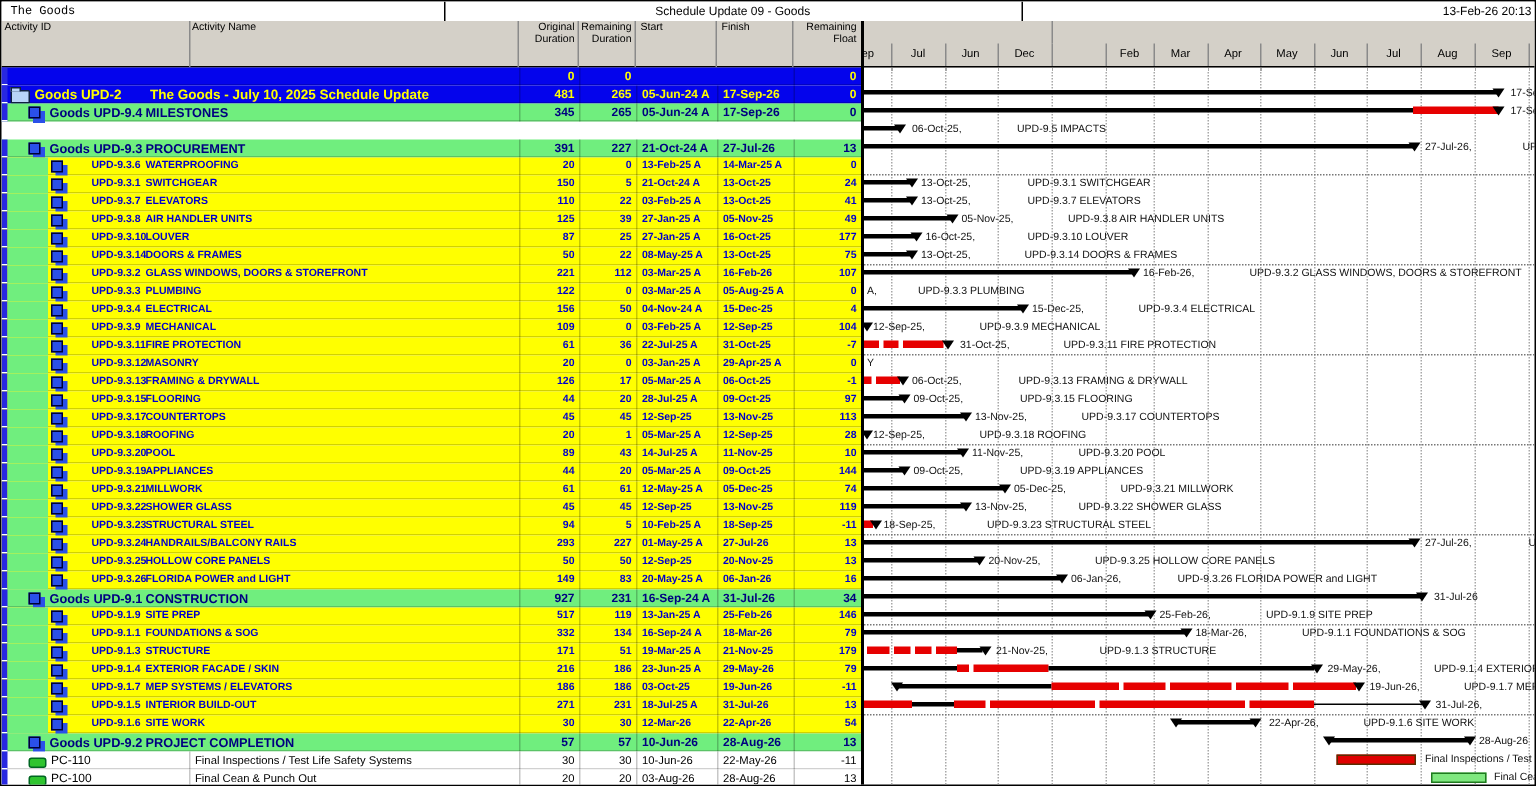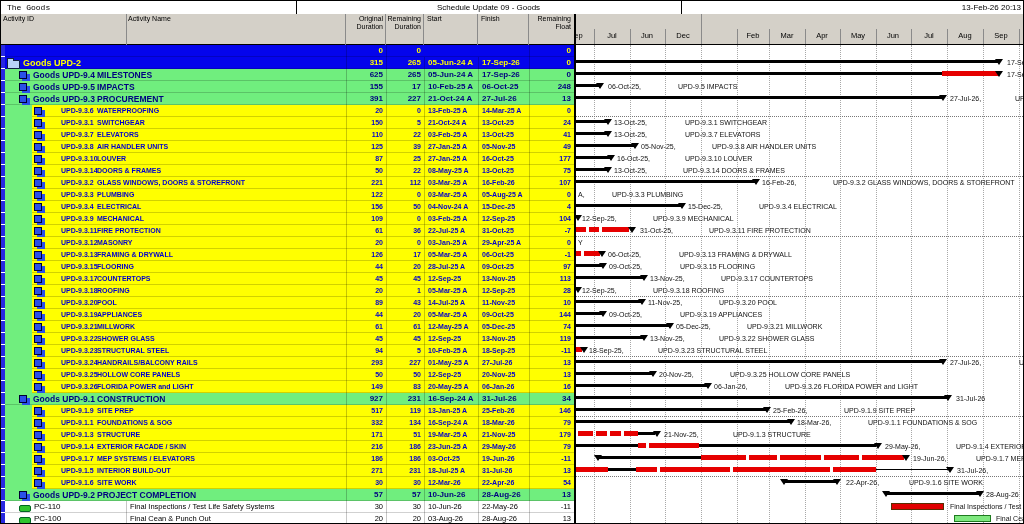--- a/index.html
+++ b/index.html
@@ -155,63 +155,53 @@
           <div class="cell c-rd">0</div>
           <div class="cell c-fl">0</div>
         </div>
         <div class="gr"></div>
       </div>
       <div class="row t-project" style="top: 56px;">
         <div class="tbl">
           <div class="strip"></div>
           <span class="icn-folder"></span>
           <span class="rid" style="left: 22px;">Goods UPD-2</span>
-          <div class="cell c-od">315</div>
+          <span class="rname" style="left: 99px;">The Goods - July 10, 2025 Schedule Update</span>
+          <div class="cell c-od">481</div>
           <div class="cell c-rd">265</div>
           <div class="cell c-st">05-Jun-24 A</div>
           <div class="cell c-fi">17-Sep-26</div>
           <div class="cell c-fl">0</div>
         </div>
         <div class="gr">
           <div class="sg sg-k" style="left: 0px; width: 423px;"></div>
           <div class="tri" style="left: 419px;"></div>
           <span class="gl" style="left: 431px;">17-Sep-26</span>
         </div>
       </div>
       <div class="row t-wbs" style="top: 68px;">
         <div class="tbl">
           <div class="strip"></div>
           <span class="icn-sq" style="left: 18px; top: 2px;"></span>
           <span class="rid" style="left: 32px;">Goods UPD-9.4</span>
           <span class="rname" style="left: 96px;">MILESTONES</span>
-          <div class="cell c-od">625</div>
+          <div class="cell c-od">345</div>
           <div class="cell c-rd">265</div>
           <div class="cell c-st">05-Jun-24 A</div>
           <div class="cell c-fi">17-Sep-26</div>
           <div class="cell c-fl">0</div>
         </div>
         <div class="gr">
           <div class="sg sg-k" style="left: 0px; width: 366px;"></div>
           <div class="sg sg-r" style="left: 366px; width: 57px;"></div>
           <div class="tri" style="left: 419px;"></div>
           <span class="gl" style="left: 431px;">17-Sep-26</span>
         </div>
       </div>
       <div class="row t-wbs" style="top: 80px;">
-        <div class="tbl">
-          <div class="strip"></div>
-          <span class="icn-sq" style="left: 18px; top: 2px;"></span>
-          <span class="rid" style="left: 32px;">Goods UPD-9.5</span>
-          <span class="rname" style="left: 96px;">IMPACTS</span>
-          <div class="cell c-od">155</div>
-          <div class="cell c-rd">17</div>
-          <div class="cell c-st">10-Feb-25 A</div>
-          <div class="cell c-fi">06-Oct-25</div>
-          <div class="cell c-fl">248</div>
-        </div>
         <div class="gr">
           <div class="sg sg-k" style="left: 0px; width: 24px;"></div>
           <div class="tri" style="left: 20px;"></div>
           <span class="gl" style="left: 32px;">06-Oct-25,</span>
           <span class="gl" style="left: 102px;">UPD-9.5  IMPACTS</span>
         </div>
       </div>
       <div class="row t-wbs" style="top: 92px;">
         <div class="tbl">
           <div class="strip"></div>

